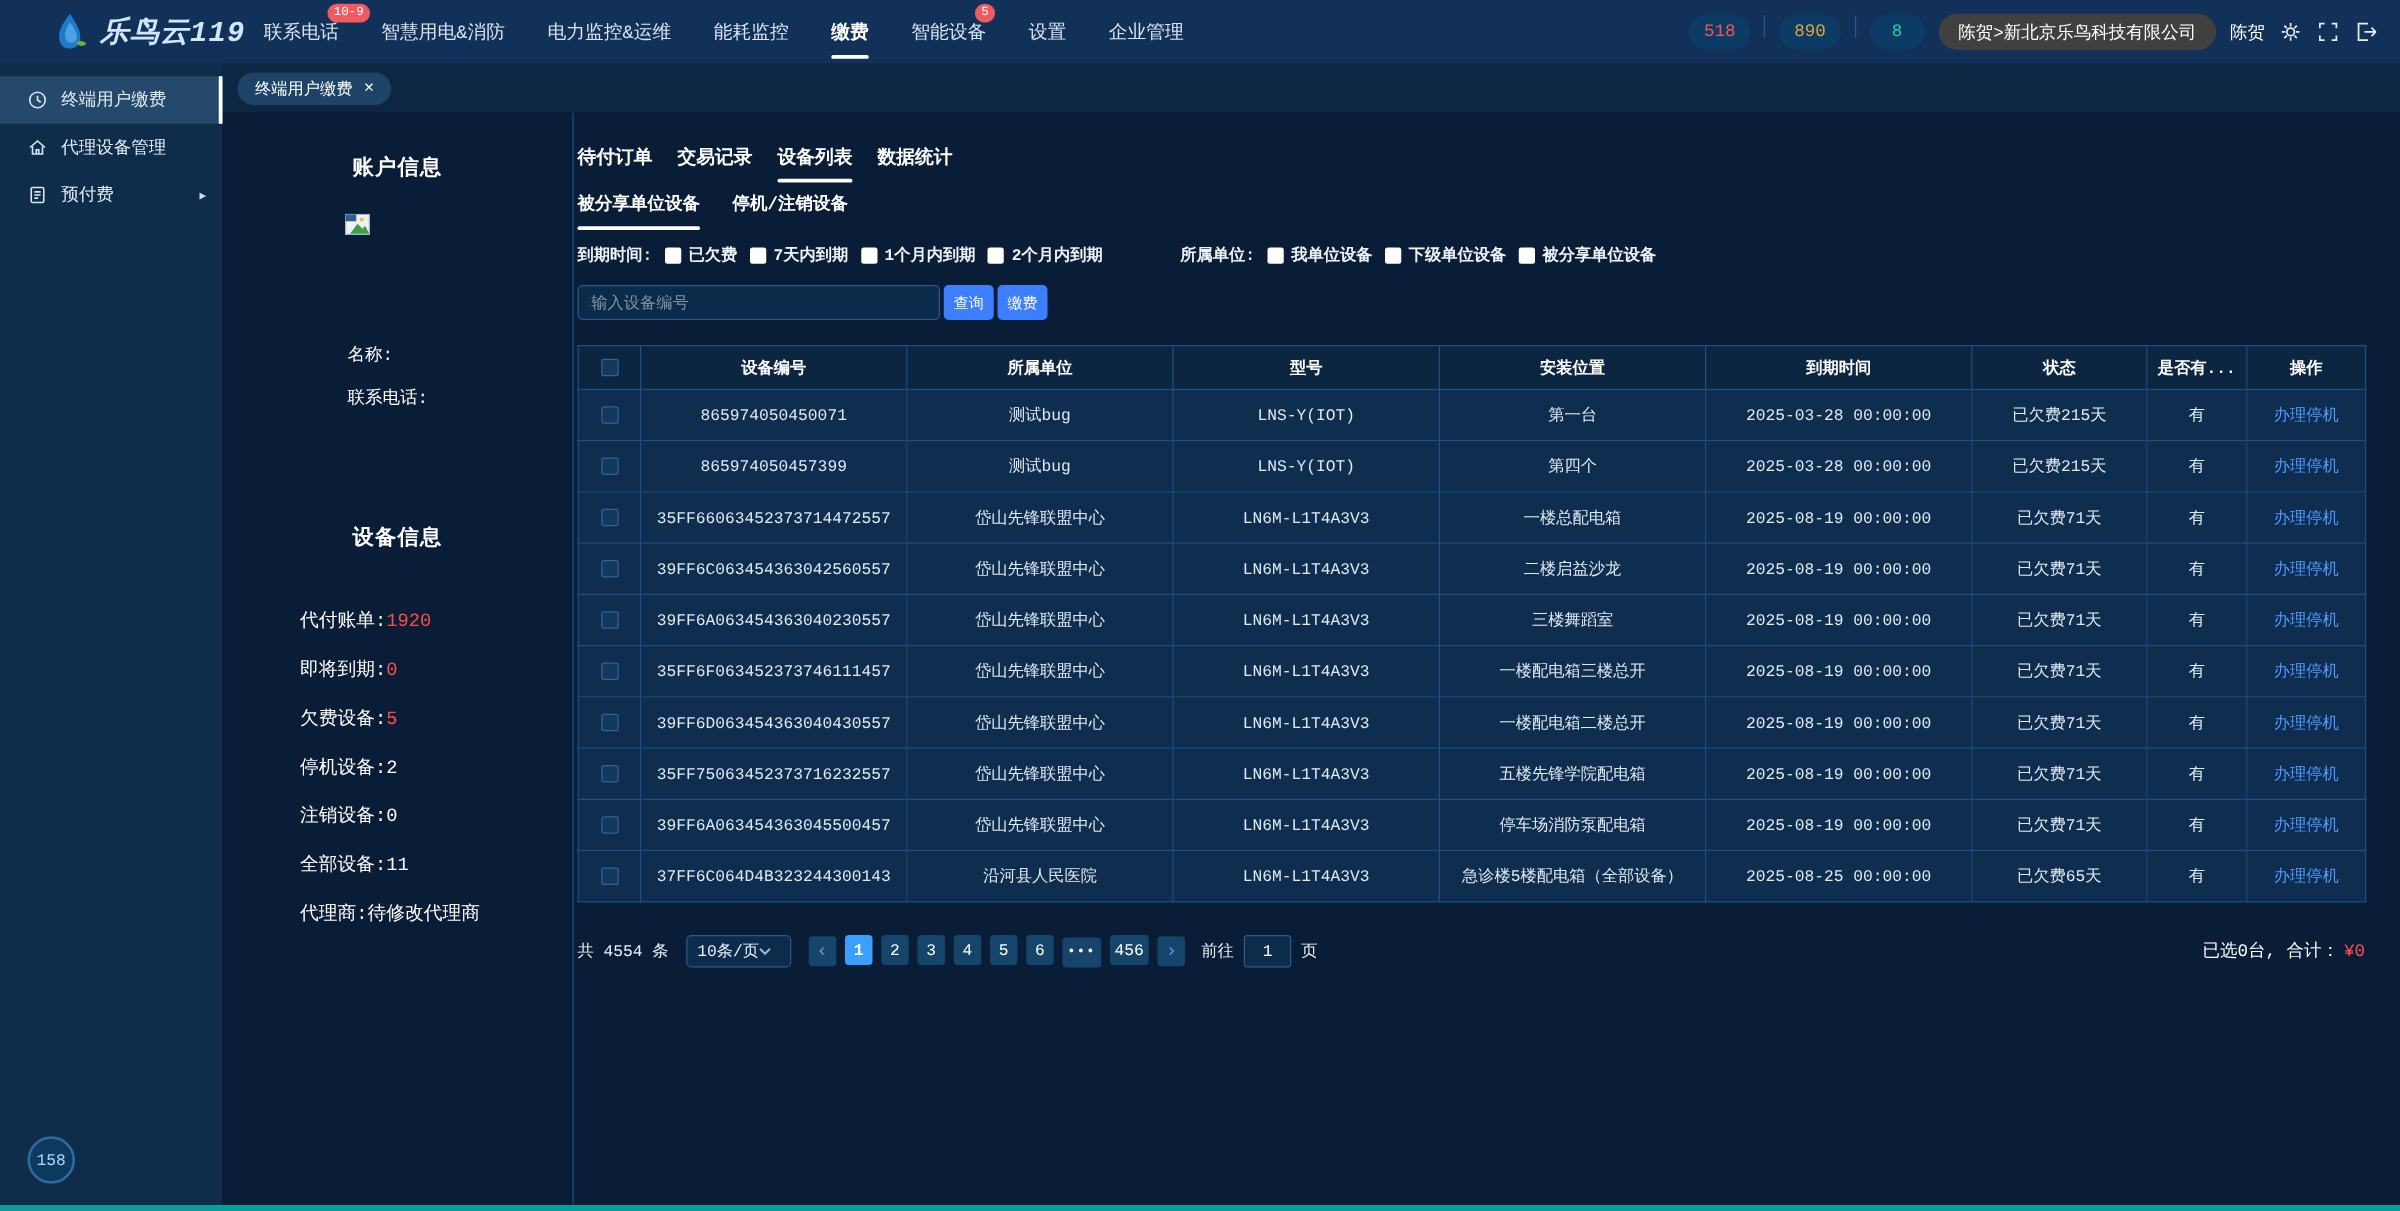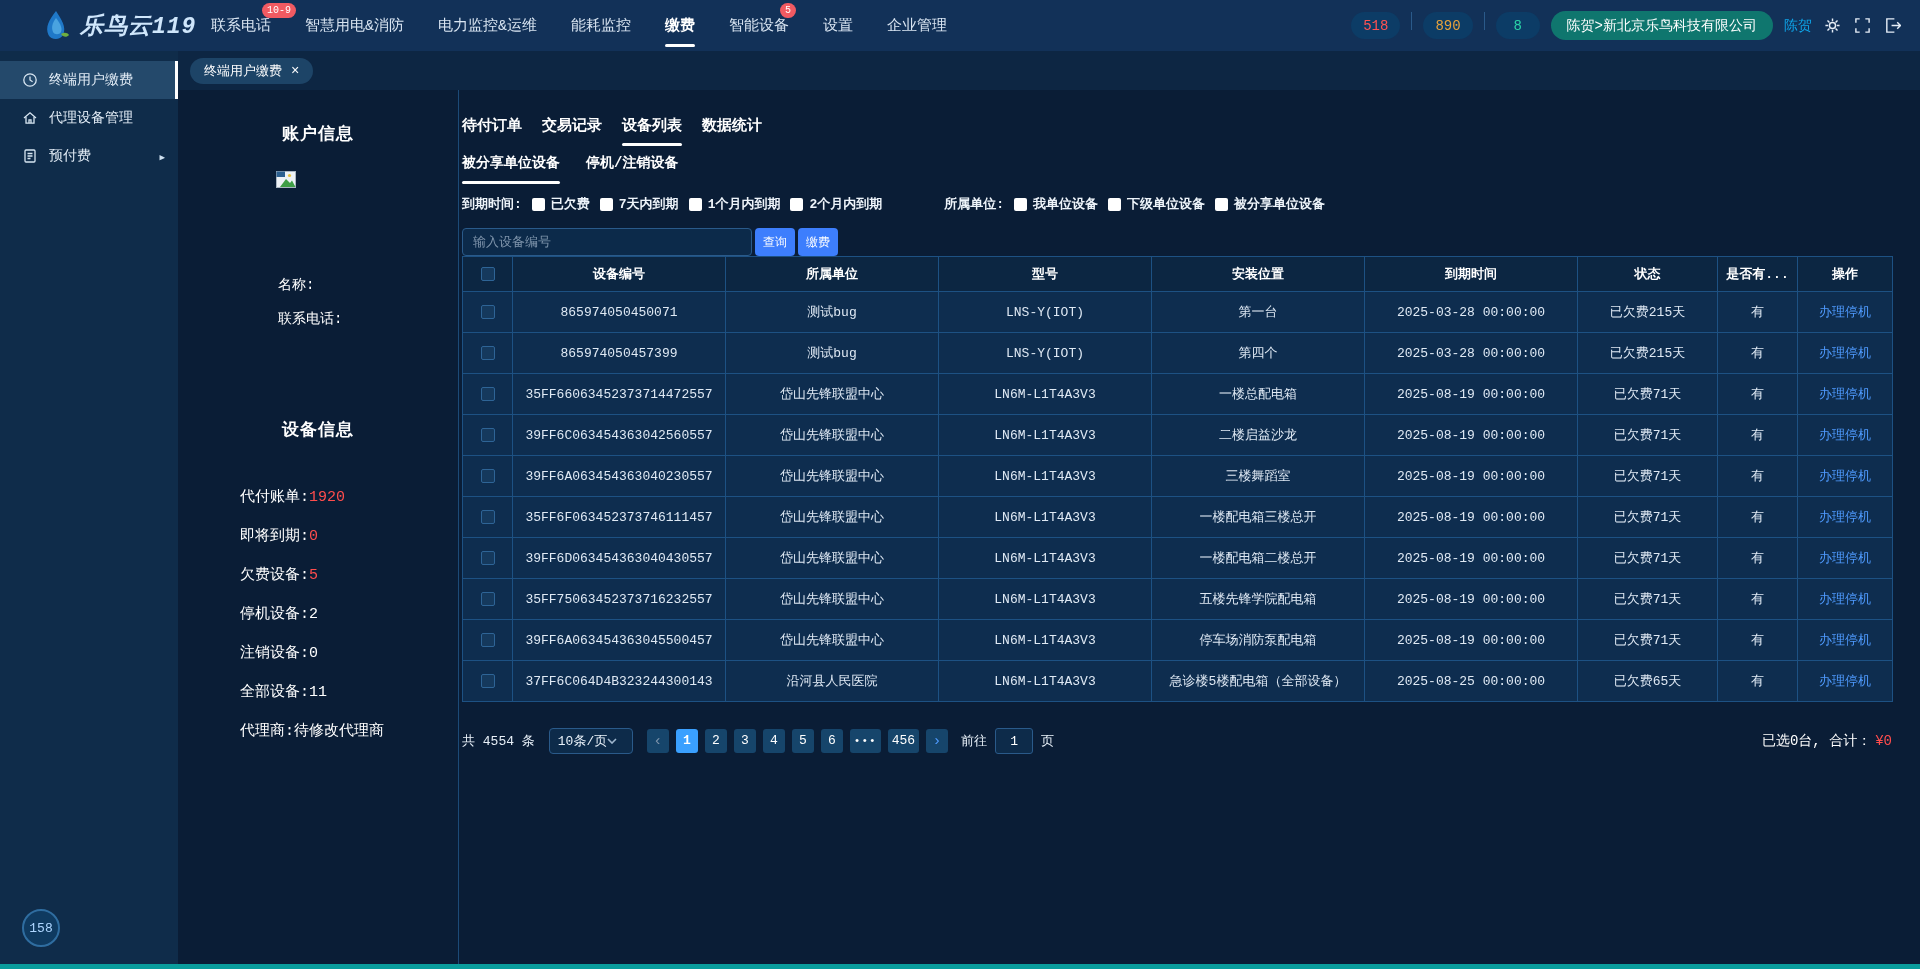--- a/index.html
+++ b/index.html
@@ -13,22 +13,22 @@
   .brand-name { font-size:23px; font-weight:bold; font-style:italic; color:#cfe6fb; letter-spacing:1px; white-space:nowrap; }
   .nav-menu { display:flex; align-items:center; gap:34px; height:100%; }
   .nav-item { position:relative; height:100%; display:flex; align-items:center; font-size:15px; color:#d9e5f2; cursor:pointer; white-space:nowrap; }
   .nav-item.active { color:#fff; font-weight:bold; }
   .nav-item.active::after { content:""; position:absolute; left:0; right:0; bottom:4px; height:3px; background:#fff; border-radius:2px; }
   .nav-badge { position:absolute; top:3px; left:calc(100% - 9px); background:#f05a62; color:#fff; font-size:10px; font-weight:normal; line-height:15px; padding:0 5px; border-radius:8px; white-space:nowrap; }
   .nav-right { margin-left:auto; display:flex; align-items:center; gap:11px; padding-right:18px; }
   .counters { display:flex; align-items:flex-start; gap:11px; }
   .counter-pill { background:#0c3c66; border-radius:14px; min-width:44px; height:27px; display:flex; align-items:center; justify-content:center; font-size:14px; padding:0 12px; cursor:pointer; }
   .sep { width:1px; height:18px; background:#2a5a8a; }
-  .company-pill { background:#0f766e; border-radius:15px; height:29px; display:flex; align-items:center; padding:0 16px; font-size:14px; color:#fff; cursor:pointer; white-space:nowrap; }
-  .username { font-size:14px; color:#0ea5e9; }
+  .company-pill { background:#404040; border-radius:15px; height:29px; display:flex; align-items:center; padding:0 16px; font-size:14px; color:#fff; cursor:pointer; white-space:nowrap; }
+  .username { font-size:14px; color:#ffffff; }
   .nav-ico { width:19px; height:19px; display:inline-flex; align-items:center; justify-content:center; cursor:pointer; }
   .nav-ico svg { width:17px; height:17px; stroke:#e6eef7; fill:none; stroke-width:1.5; }
 
   
   .bodyrow { flex:1; display:flex; min-height:0; }
   .sidebar { width:178px; background:#0f2c4a; flex-shrink:0; padding-top:10px; }
   .side-item { position:relative; height:38px; display:flex; align-items:center; gap:11px; padding-left:22px; font-size:14px; color:#e2ecf6; cursor:pointer; }
   .side-item.active { background:#24496b; }
   .side-item.active::after { content:""; position:absolute; right:0; top:0; bottom:0; width:3px; background:#fff; }
   .side-icon { width:16px; height:16px; display:inline-flex; }
@@ -68,21 +68,21 @@
   .filter-label { font-size:13px; font-weight:bold; color:#eef4fa; margin-right:10px; }
   .filter-opt { display:flex; align-items:center; margin-right:10px; cursor:pointer; }
   .filter-cb { width:13px; height:13px; background:#fff; border-radius:2px; display:inline-block; margin-right:6px; flex-shrink:0; }
   .filter-opt-label { font-size:13px; font-weight:bold; color:#eef4fa; white-space:nowrap; }
   .search-row { display:flex; align-items:flex-end; margin-top:14px; gap:3px; }
   .search-input { width:290px; height:28px; background:#0c2a4a; border:1px solid #2a5a8a; border-radius:4px; color:#e8f0f8; font-size:13px; padding:0 10px; outline:none; font-family:inherit; }
   .search-input::placeholder { color:#7f94ab; }
   .btn { height:28px; width:40px; background:#3d7efd; border:none; border-radius:4px; color:#fff; font-size:12px; cursor:pointer; font-family:inherit; }
 
   
-  .device-table { width:1430px; border-collapse:collapse; table-layout:fixed; }
+  .device-table { margin-top:20px; width:1430px; border-collapse:collapse; table-layout:fixed; }
   .device-table th, .device-table td { border:1px solid #1d5183; text-align:center; overflow:hidden; white-space:nowrap; text-overflow:ellipsis; }
   .device-table th { height:35px; background:#0c2642; color:#fff; font-size:13px; font-weight:bold; }
   .device-table td { height:41px; background:#0e2d4f; color:#dfe9f4; font-size:13px; }
   .row-cb { width:14px; height:14px; background:#15395d; border:1px solid #2e6496; border-radius:2px; display:inline-block; vertical-align:middle; cursor:pointer; }
   .action-link { color:#4f9bff; cursor:pointer; }
 
   
   .pagination-row { width:1430px; display:flex; align-items:center; margin-top:26px; font-size:13px; color:#e8f0f8; }
   .pg-total { margin-right:14px; white-space:nowrap; }
   .pg-size { width:84px; height:26px; border:1px solid #2a5a8a; border-radius:4px; display:flex; align-items:center; justify-content:flex-start; padding:0 8px; cursor:pointer; margin-right:14px; background:#0d2b4a; }

